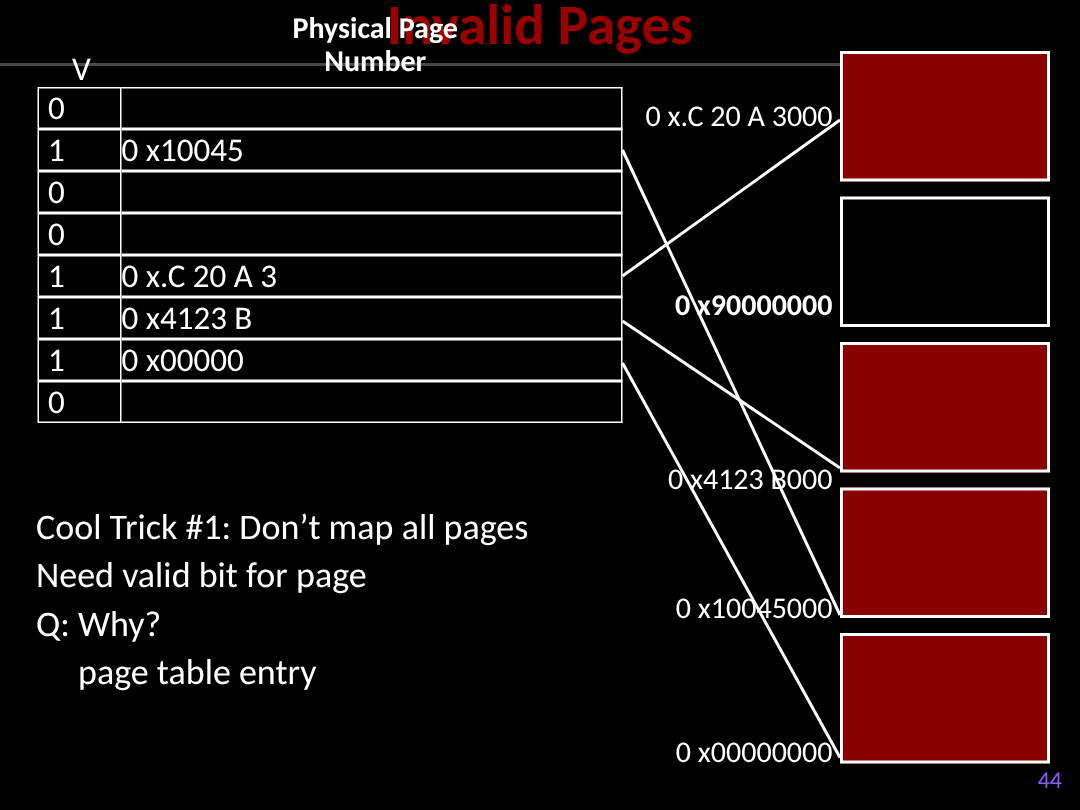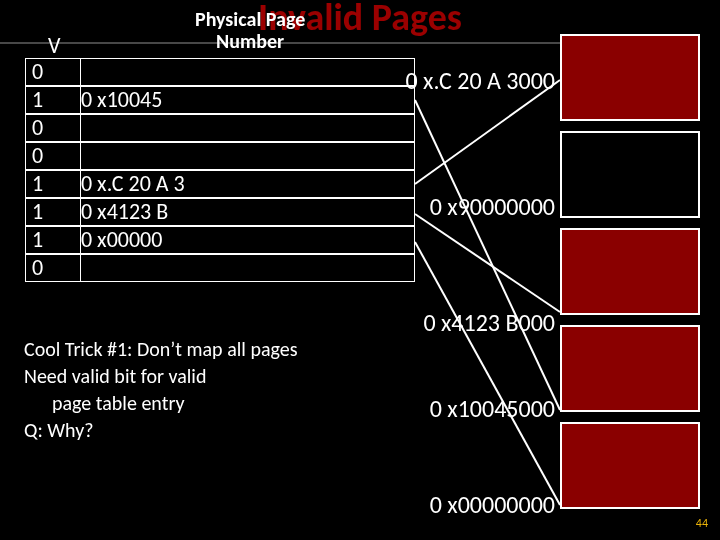--- a/index.html
+++ b/index.html
@@ -77,46 +77,46 @@
     border: 2px solid #fff;
     margin-bottom: 10px;
     box-sizing: border-box;
   }
   .block.filled {
     background: #8a0000;
   }
   .addr {
     position: absolute;
     right: 165px;
-    font-size: 24px;
+    font-size: 20px;
     color: #fff;
     white-space: nowrap;
     margin-left: 24px;
   }
   .addr0 { top: 66px; }
-  .addr1 { top: 192px; }
+  .addr1 { top: 192px; font-weight: bold; }
   .addr2 { top: 308px; }
   .addr3 { top: 394px; }
   .addr4 { top: 490px; }
   .body-text {
     position: absolute;
     top: 336px;
     left: 24px;
     width: 450px;
-    font-size: 20px;
+    font-size: 24px;
     line-height: 1.35;
   }
   .underline {
   }
   .slide-num {
     position: absolute;
     right: 12px;
     bottom: 10px;
-    font-size: 12px;
-    color: #eab308;
+    font-size: 16px;
+    color: #8b5cf6;
   }
   svg.lines {
     position: absolute;
     top: 0;
     left: 0;
     width: 720px;
     height: 540px;
     pointer-events: none;
   }
   .hr {
@@ -194,19 +194,19 @@
 
 <div class="addr addr0">0 x.C 20 A 3000</div>
 <div class="addr addr1">0 x90000000</div>
 <div class="addr addr2">0 x4123 B000</div>
 <div class="addr addr3">0 x10045000</div>
 <div class="addr addr4">0 x00000000</div>
 
 <div class="body-text">
   <div>Cool Trick #1: Don’t map all pages</div>
   <div>
-    <span>Need </span><span class="underline">valid bit</span><span> for valid</span>
-  </div>
+    <span>Need </span><span class="underline">valid bit</span><span> for page</span>
+  </div>
+  <div>Q: Why?</div>
   <div style="padding-left:28px">page table entry</div>
-  <div>Q: Why?</div>
 </div>
 
 <div class="slide-num">44</div>
 
 </body></html>

